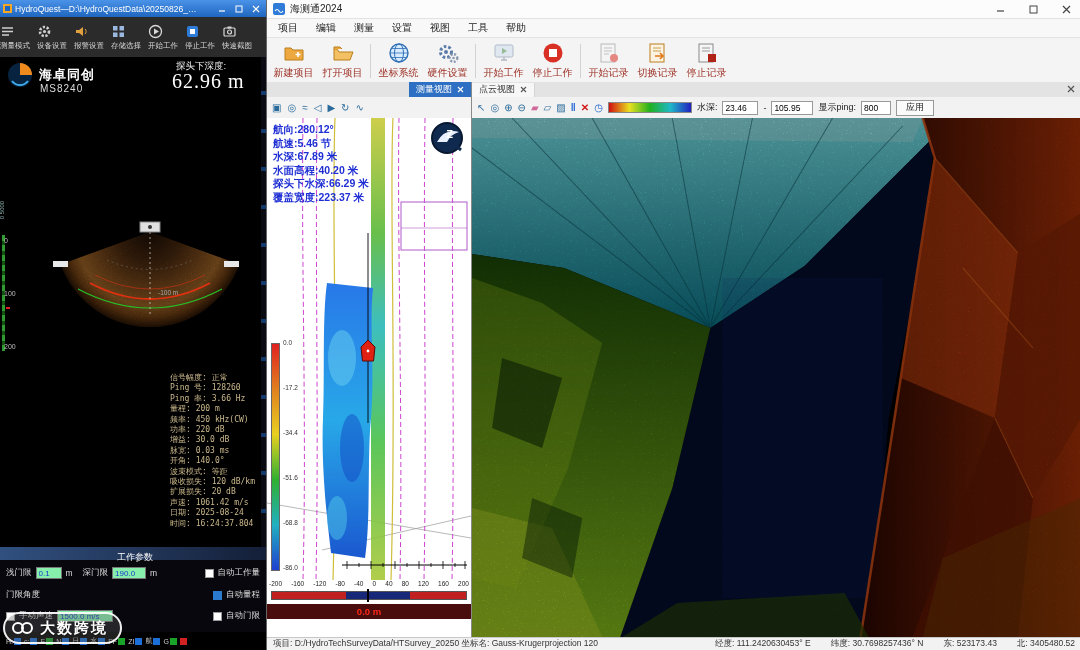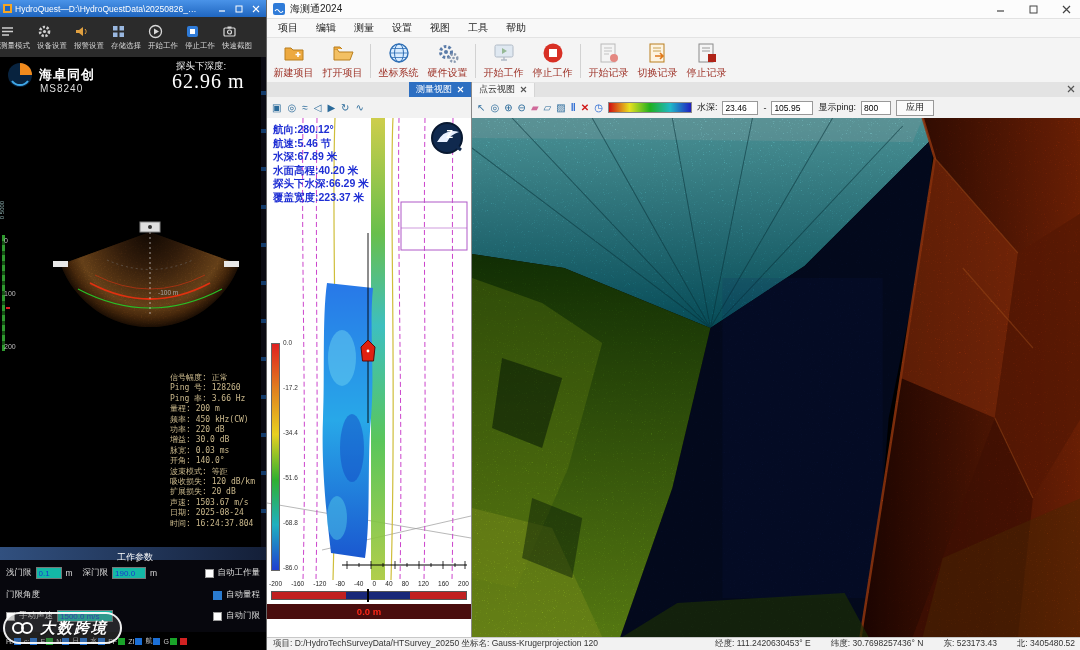--- a/index.html
+++ b/index.html
@@ -26,32 +26,32 @@
   .hq-redtick{position:absolute;left:6px;top:250px;width:4px;height:2px;background:#d22;}
   .hq-params{position:absolute;left:170px;top:316px;color:#cbb98c;font-size:8px;line-height:10.4px;
              font-family:"DejaVu Sans Mono",monospace;white-space:nowrap;}
   .hq-edge{position:absolute;right:0;top:0;width:5px;height:490px;
            background:repeating-linear-gradient(180deg,#0a0a12 0 34px,#123a6a 34px 38px);}
   .hq-work{position:absolute;left:0;top:547px;width:266px;height:85px;background:#07070d;}
   .hq-work-head{height:13px;background:linear-gradient(90deg,#31507f,#141f38);color:#fff;font-size:9px;
                 display:flex;align-items:center;gap:4px;padding-left:4px;flex-direction:column;}
   .hq-work-head .sqicon{width:7px;height:7px;background:#3f8fe8;}
   .wrow{position:absolute;left:6px;width:254px;display:flex;align-items:center;gap:4px;color:#ddd;font-size:8.5px;}
-  .wi{background:#14b8a6;border:1px solid #777;font-size:8px;color:#1a3acc;height:12px;box-sizing:border-box;padding:0 2px;font-family:"Liberation Sans",sans-serif;}
+  .wi{background:#86efac;border:1px solid #777;font-size:8px;color:#1a3acc;height:12px;box-sizing:border-box;padding:0 2px;font-family:"Liberation Sans",sans-serif;}
   .cb{width:9px;height:9px;border:1px solid #999;background:#fff;box-sizing:border-box;}
   .cb.on{background:#2a7bd0;border-color:#2a7bd0;}
   .rgrp{margin-left:auto;display:flex;align-items:center;gap:4px;}
   .hq-status{position:absolute;left:0;top:632px;width:266px;height:18px;background:#000;display:flex;align-items:center;
              gap:3px;padding-left:6px;font-size:7px;color:#ccc;box-sizing:border-box;}
   .chip{display:flex;align-items:center;gap:1px;}
   .sq{width:7px;height:7px;display:inline-block;}
   .c-b{background:#1b6fd6;} .c-g{background:#19a329;} .c-r{background:#d22222;}
   
   .wm{position:absolute;left:3px;top:612px;height:28px;padding:0 12px 0 7px;border:2px solid rgba(255,255,255,.92);
-      border-radius:16px;display:flex;align-items:center;gap:6px;background:rgba(95,95,95,.35);z-index:60;font-style:italic;}
+      border-radius:16px;display:flex;align-items:center;gap:6px;background:rgba(95,95,95,.35);z-index:60;}
   .wm-text{color:#fff;font-weight:bold;font-size:15px;letter-spacing:2px;text-shadow:0 1px 2px rgba(0,0,0,.6);}
   
   .ht{position:absolute;left:266px;top:0;width:814px;height:650px;background:#f0f0f0;border-left:1px solid #666;box-sizing:border-box;}
   .ht-title{height:18px;background:#fcfcfc;border-bottom:1px solid #e2e2e2;display:flex;align-items:center;font-size:10px;color:#222;padding-left:6px;gap:5px;}
   .ht-title .sp{flex:1;}
   .ht-wbtn{width:28px;height:17px;display:flex;align-items:center;justify-content:center;}
   .ht-menu{height:18px;background:#f8f8f8;border-bottom:1px solid #e3e3e3;display:flex;align-items:center;font-size:10px;color:#222;padding-left:2px;}
   .ht-menu span{padding:0 9px;}
   .ht-toolbar{height:46px;background:#f4f4f4;border-bottom:1px solid #d8d8d8;display:flex;align-items:center;padding-left:2px;box-sizing:border-box;}
   .ht-tbi{width:49px;display:flex;flex-direction:column;align-items:center;gap:1px;}
@@ -237,21 +237,21 @@
         <div>Ping 率: 3.66 Hz</div>
           <div>量程: 200 m</div>
         <div>频率: 450 kHz(CW)</div>
           <div>功率: 220 dB</div>
         <div>增益: 30.0 dB</div>
           <div>脉宽: 0.03 ms</div>
         <div>开角: 140.0°</div>
           <div>波束模式: 等距</div>
         <div>吸收损失: 120 dB/km</div>
           <div>扩展损失: 20 dB</div>
-        <div>声速: 1503.67 m/s</div>
+        <div>声速: 1061.42 m/s</div>
           <div>日期: 2025-08-24</div>
         <div>时间: 16:24:37.804</div>
       </div>
       <div class="hq-edge"></div>
     </div>
 
     <div class="hq-work">
       <div class="hq-work-head">
         <span class="sqicon"></span>
         <span>工作参数</span>

